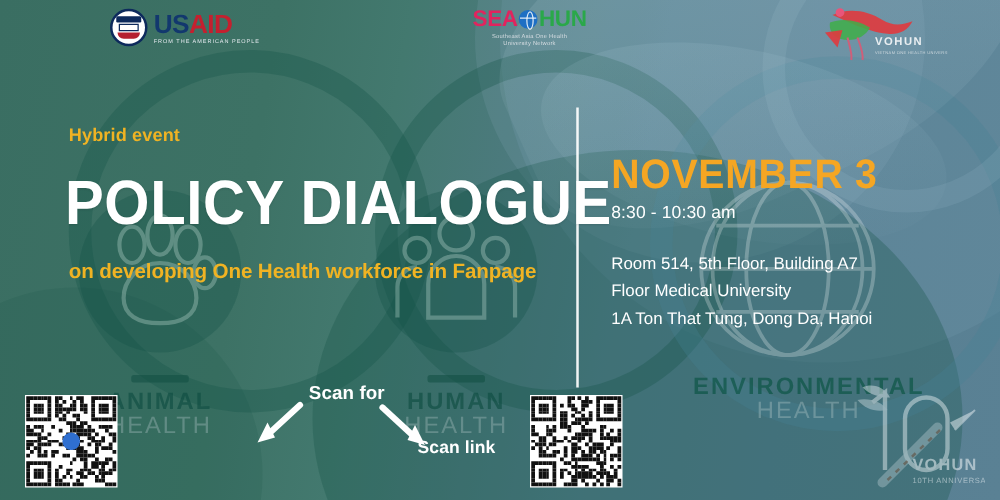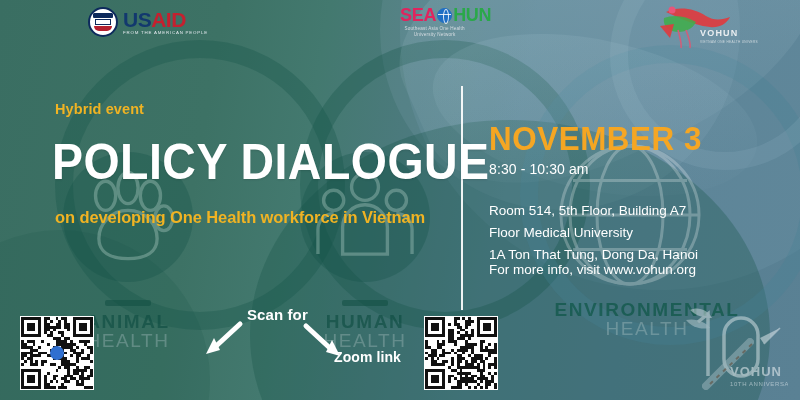--- a/index.html
+++ b/index.html
@@ -147,21 +147,21 @@
   .usaid-word .big { font-size:21px; font-weight:bold; letter-spacing:-0.5px; }
   .usaid-word .big .us { color:#12386e; }
   .usaid-word .big .aid { color:#c4202f; }
   .usaid-word .tag {
     font-size:4.4px; color:#e3e9ee; letter-spacing:0.8px;
     margin-top:1px; white-space:nowrap;
   }
 
   .logo-seaohun { position:absolute; left:378px; top:6px; text-align:center; }
   .seao-word { font-size:18px; font-weight:bold; line-height:1; letter-spacing:-0.3px;
-               display:flex; align-items:center; justify-content:center; gap:1px;margin-left:22px; }
+               display:flex; align-items:center; justify-content:center; gap:1px; }
   .seao-word .sea { color:#e0245e; }
   .seao-word .hun { color:#2aa84a; }
   .seao-globe {
     width:15px; height:15px; border-radius:50%;
     background:#1f6fc4;
     border:1px solid #1f6fc4;
     position:relative; display:inline-block;
   }
   .seao-globe::before, .seao-globe::after {
     content:''; position:absolute; border:0.8px solid rgba(255,255,255,0.85);
@@ -395,30 +395,29 @@
         <text x="52" y="32" font-family="Liberation Sans, sans-serif" font-size="9" font-weight="bold" fill="#e9eef1" letter-spacing="1.2">VOHUN</text>
         <text x="52" y="39" font-family="Liberation Sans, sans-serif" font-size="3.2" fill="#cdd8de" letter-spacing="0.3">VIETNAM ONE HEALTH UNIVERSITY NETWORK</text>
       </svg>
     </div>
   </div>
 
   <div class="divider"></div>
 
   <div class="kicker">Hybrid event</div>
   <div class="headline">POLICY DIALOGUE</div>
-  <div class="subhead">on developing One Health workforce in Vietnam</div>
+  <div class="subhead">on developing One Health workforce in Fanpage</div>
 
   <div class="date">NOVEMBER 3</div>
   <div class="time">8:30 - 10:30 am</div>
   <div class="venue">
     <div>Room 514, 5th Floor, Building A7</div>
     <div>Floor Medical University</div>
     <div>1A Ton That Tung, Dong Da, Hanoi</div>
   </div>
-  <div class="moreinfo">For more info, visit www.vohun.org</div>
 
   <div class="qr" id="qr-fanpage">
     <div class="grid">
         <i class="on"></i>
         <i class="on"></i>
         <i class="on"></i>
         <i class="on"></i>
         <i class="on"></i>
         <i class="on"></i>
         <i class="on"></i>
@@ -1688,21 +1687,21 @@
 
   <div class="arrow" id="arrow-right">
     <svg viewBox="0 0 46 42">
       <g stroke="#ffffff" stroke-width="5" fill="none" stroke-linecap="round">
         <line x1="6" y1="6" x2="32" y2="30"></line>
       </g>
       <path d="M40 36 L26 32 L32 20 Z" fill="#ffffff"></path>
     </svg>
   </div>
 
-  <div class="target-label" id="label-zoom">Zoom link</div>
+  <div class="target-label" id="label-zoom">Scan link</div>
 
   <div class="anniv">
     <svg viewBox="0 0 120 100">
       <g fill="none" stroke="#dfe8ec" stroke-width="3.5" opacity="0.9">
         <path d="M30 28 L40 20 L40 82"></path>
         <rect x="56" y="24" width="34" height="58" rx="17"></rect>
       </g>
       <path d="M22 16 C30 12 40 16 44 24 C36 24 28 22 22 16 Z" fill="#dfe8ec" opacity="0.85"></path>
       <path d="M18 26 C28 24 38 28 42 34 C32 36 24 33 18 26 Z" fill="#dfe8ec" opacity="0.7"></path>
       <path d="M92 44 L112 34 L96 50 Z" fill="#eef3f6" opacity="0.9"></path>

